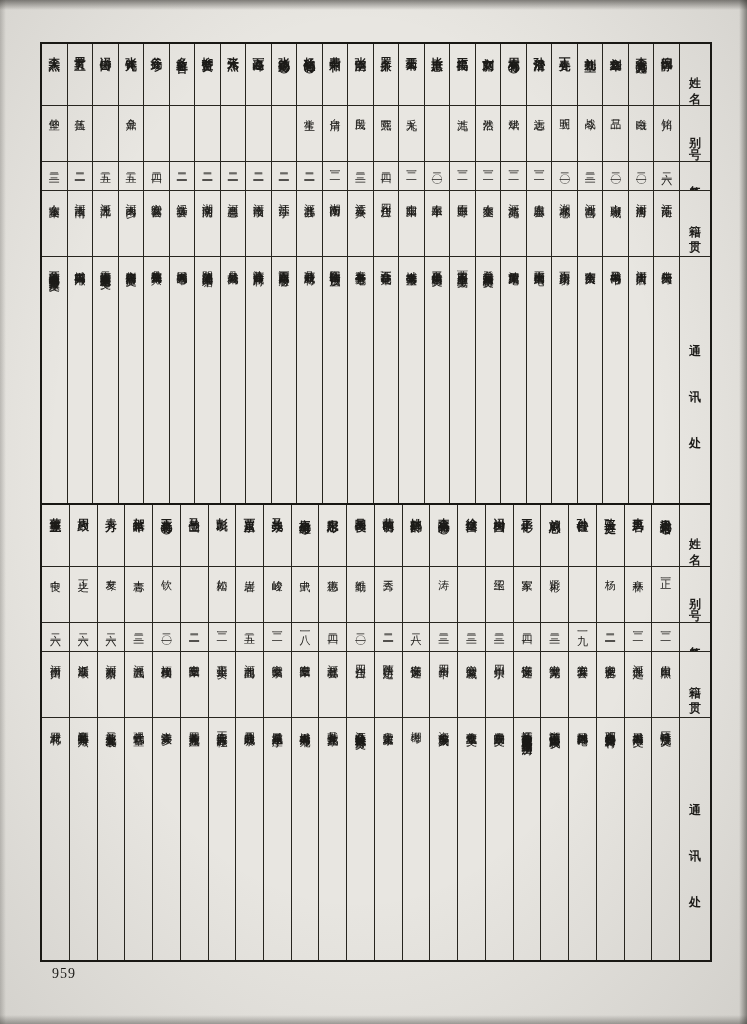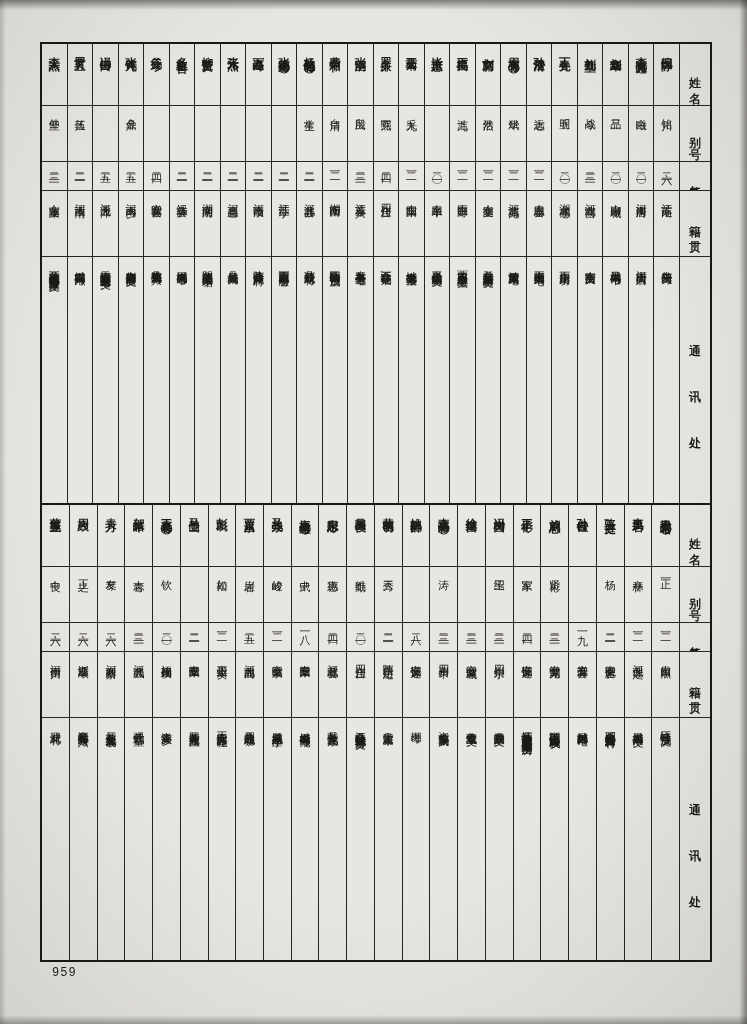--- a/index.html
+++ b/index.html
@@ -49,21 +49,21 @@
   .v-addr { letter-spacing: 0.5px; }
 
   .head .cell { align-items: center; justify-content: center; padding: 0; }
   .hl { font-weight: bold; font-size: 12px; }
   .hl-name    { letter-spacing: 15px; margin-bottom: -15px; }
   .hl-alias   { letter-spacing: 13px; margin-bottom: -13px; }
   .hl-age     { letter-spacing: 2px;  margin-bottom: -2px; }
   .hl-origin  { letter-spacing: 16px; margin-bottom: -16px; }
   .hl-address { letter-spacing: 46px; margin-bottom: -46px; }
 
-  .page-number { position: absolute; left: 52px; top: 966px; font-size: 12px; letter-spacing: 1px; z-index: 6; font-family: Liberation Mono, monospace; }
+  .page-number { position: absolute; left: 52px; top: 966px; font-size: 14px; letter-spacing: 1px; z-index: 6; }
 </style>
 </head>
 <body>
 
 <div class="vignette"></div>
 <div class="edge edge-top"></div>
 <div class="edge edge-right"></div>
 <div class="edge edge-bottom"></div>
 <div class="edge edge-left"></div>
 

